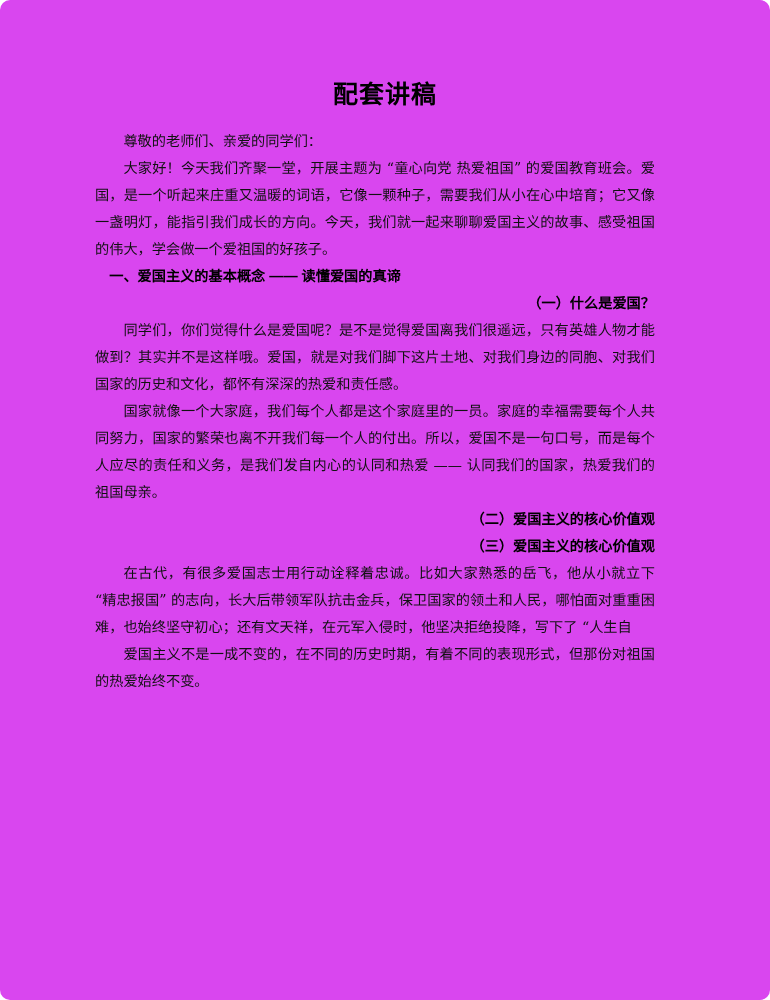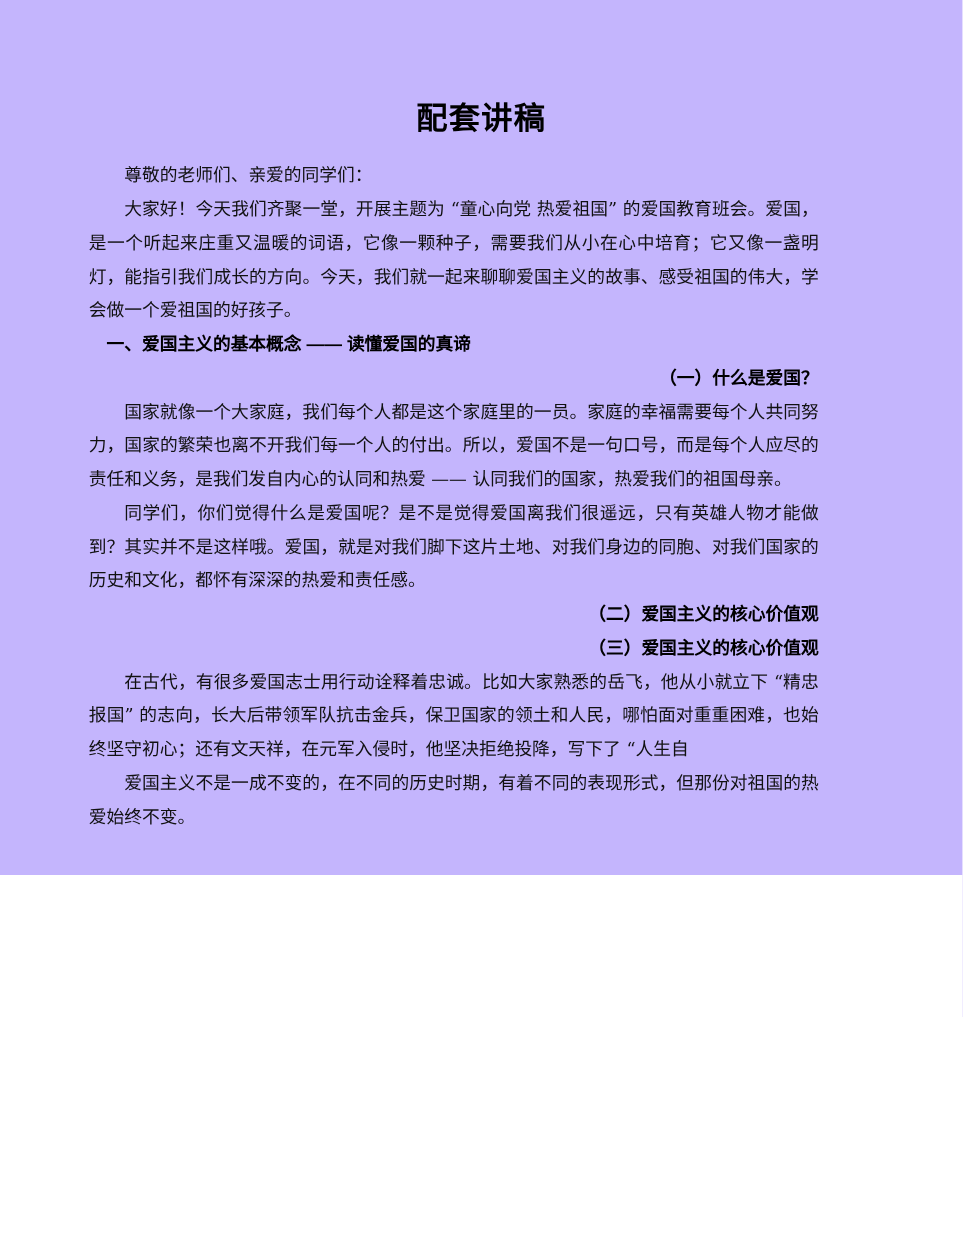--- a/index.html
+++ b/index.html
@@ -9,41 +9,42 @@
   }
   body {
     width: 770px;
     height: 1000px;
     overflow: hidden;
     font-family: "DejaVu Serif", "Liberation Serif", serif;
     color: #000000;
   }
   .page {
     width: 770px;
-    height: 700px;
+    height: 1000px;
     box-sizing: border-box;
     padding: 0;
     position: relative;
-    background: #c4b5fd;
+    background: #d946ef;
+    border-radius: 10px;
   }
   .doc-title {
     text-align: center;
     font-family: "DejaVu Sans", "Liberation Sans", sans-serif;
     font-weight: bold;
     font-size: 25px;
     letter-spacing: 1px;
     margin: 0;
     padding-top: 78px;
     line-height: 34px;
     color: #000000;
   }
   .body-block {
     margin: 0;
     padding-top: 16px;
-    padding-left: 71px;
+    padding-left: 95px;
     padding-right: 115px;
   }
   p.para {
     margin: 0;
     font-size: 14.2px;
     line-height: 27px;
     text-align: justify;
     text-justify: inter-ideograph;
     text-indent: 2em;
     font-family: "DejaVu Serif", "Liberation Serif", serif;
@@ -76,21 +77,21 @@
 
 <div class="page">
 
   <h1 class="doc-title">配套讲稿</h1>
 
   <div class="body-block">
     <p class="para">尊敬的老师们、亲爱的同学们：</p>
     <p class="para">大家好！今天我们齐聚一堂，开展主题为 “童心向党 热爱祖国” 的爱国教育班会。爱国，是一个听起来庄重又温暖的词语，它像一颗种子，需要我们从小在心中培育；它又像一盏明灯，能指引我们成长的方向。今天，我们就一起来聊聊爱国主义的故事、感受祖国的伟大，学会做一个爱祖国的好孩子。</p>
     <p class="heading-top">一、爱国主义的基本概念 —— 读懂爱国的真谛</p>
     <p class="heading">（一）什么是爱国？</p>
+    <p class="para">同学们，你们觉得什么是爱国呢？是不是觉得爱国离我们很遥远，只有英雄人物才能做到？其实并不是这样哦。爱国，就是对我们脚下这片土地、对我们身边的同胞、对我们国家的历史和文化，都怀有深深的热爱和责任感。</p>
     <p class="para">国家就像一个大家庭，我们每个人都是这个家庭里的一员。家庭的幸福需要每个人共同努力，国家的繁荣也离不开我们每一个人的付出。所以，爱国不是一句口号，而是每个人应尽的责任和义务，是我们发自内心的认同和热爱 —— 认同我们的国家，热爱我们的祖国母亲。</p>
-    <p class="para">同学们，你们觉得什么是爱国呢？是不是觉得爱国离我们很遥远，只有英雄人物才能做到？其实并不是这样哦。爱国，就是对我们脚下这片土地、对我们身边的同胞、对我们国家的历史和文化，都怀有深深的热爱和责任感。</p>
     <p class="heading">（二）爱国主义的核心价值观</p>
     <p class="heading">（三）爱国主义的核心价值观</p>
     <p class="para">在古代，有很多爱国志士用行动诠释着忠诚。比如大家熟悉的岳飞，他从小就立下 “精忠报国” 的志向，长大后带领军队抗击金兵，保卫国家的领土和人民，哪怕面对重重困难，也始终坚守初心；还有文天祥，在元军入侵时，他坚决拒绝投降，写下了 “人生自</p>
     <p class="para">爱国主义不是一成不变的，在不同的历史时期，有着不同的表现形式，但那份对祖国的热爱始终不变。</p>
   </div>
 
 </div>
 
 </body></html>

